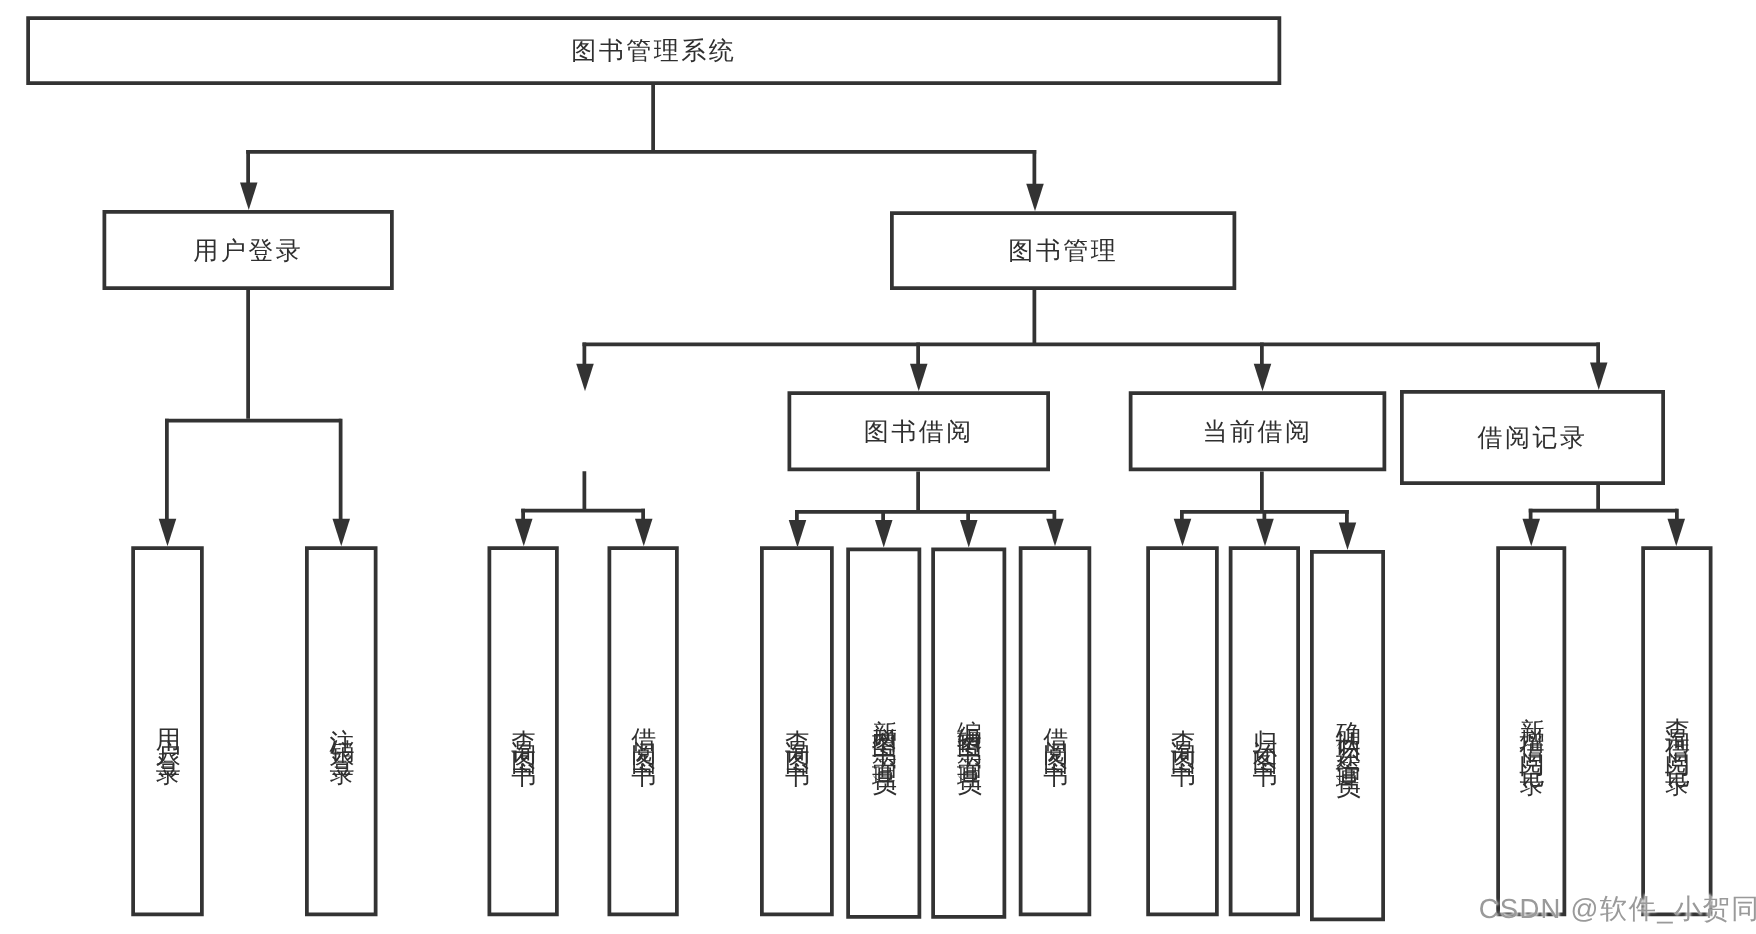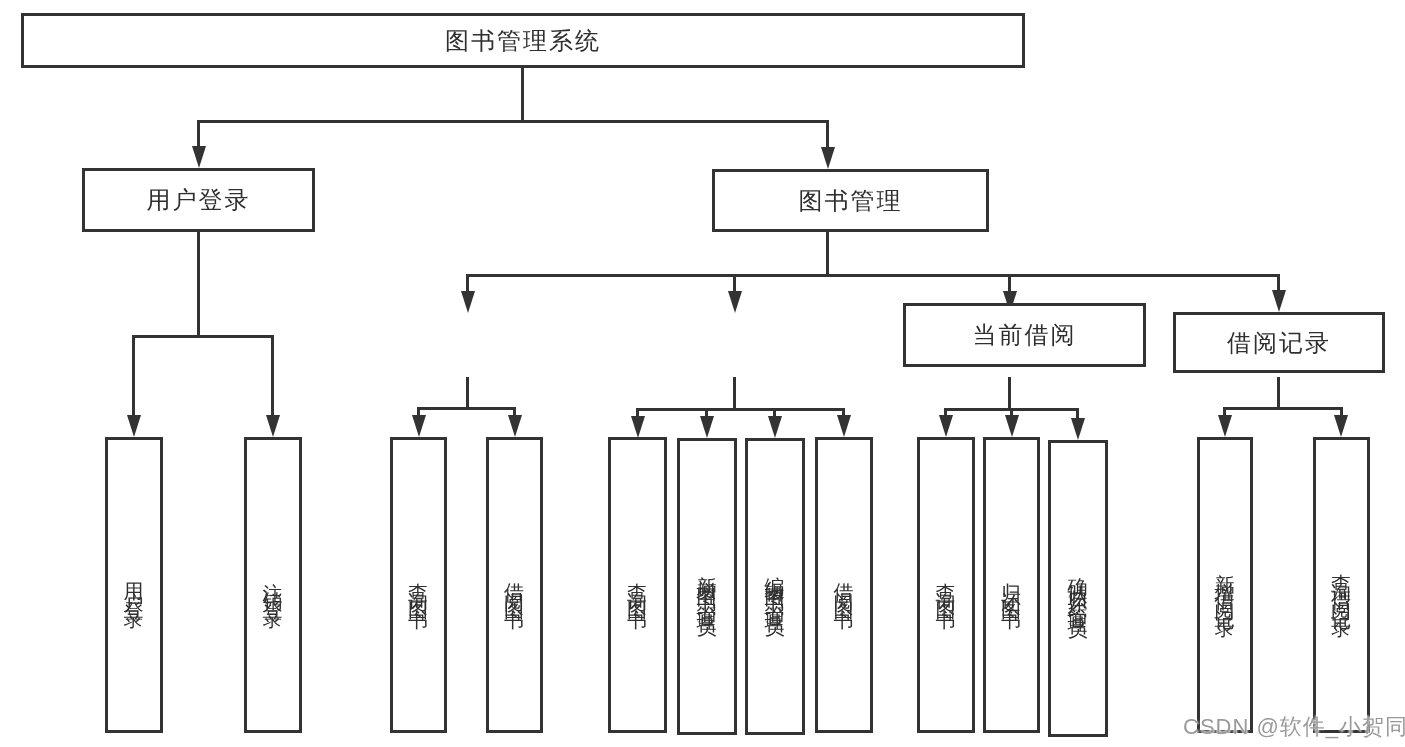--- a/index.html
+++ b/index.html
@@ -14,21 +14,21 @@
   .hline{ height:3px; }
   .arrow{
     position:absolute; width:0; height:0;
     border-left:7px solid transparent;
     border-right:7px solid transparent;
     border-top:22px solid var(--line);
   }
   .hbox{
     position:absolute; background:#fff; border:3px solid var(--line);
     display:flex; align-items:center; justify-content:center;
-    font-size:24px; color:var(--text); letter-spacing:2px; white-space:nowrap;
+    font-size:20px; color:var(--text); letter-spacing:2px; white-space:nowrap;
   }
   .vbox{
     position:absolute; background:#fff; border:3px solid var(--line);
     display:flex; align-items:center; justify-content:center;
     color:var(--text);
   }
   .vbox span{
     writing-mode:vertical-rl; text-orientation:mixed;
     font-size:20px; letter-spacing:9px; line-height:1;
   }
@@ -101,22 +101,23 @@
   <div class="vline" style="left:1223px;top:407px;height:10px"></div>
   <div class="arrow" style="left:1218px;top:415px"></div>
   <div class="vline" style="left:1340px;top:407px;height:10px"></div>
   <div class="arrow" style="left:1334px;top:415px"></div>
 
   <div class="hbox" style="left:21px;top:13px;width:1004px;height:55px">图书管理系统</div>
 
   <div class="hbox" style="left:82px;top:168px;width:233px;height:64px">用户登录</div>
   <div class="hbox" style="left:712px;top:169px;width:277px;height:63px">图书管理</div>
 
-  <div class="hbox" style="left:903px;top:303px;width:243px;height:64px">当前借阅</div>
-  <div class="hbox" style="left:1173px;top:312px;width:212px;height:61px">借阅记录</div>
+  <div class="hbox" style="left:630px;top:313px;width:210px;height:64px">图书借阅</div>
+  <div class="hbox" style="left:903px;top:313px;width:206px;height:64px">当前借阅</div>
+  <div class="hbox" style="left:1120px;top:312px;width:212px;height:76px">借阅记录</div>
 
   <div class="vbox" style="left:105px;top:437px;width:58px;height:296px">
     <span>用户登录</span>
   </div>
   <div class="vbox" style="left:244px;top:437px;width:58px;height:296px">
     <span>注销登录</span>
   </div>
 
   <div class="vbox" style="left:390px;top:437px;width:57px;height:296px">
     <span>查询图书</span>

